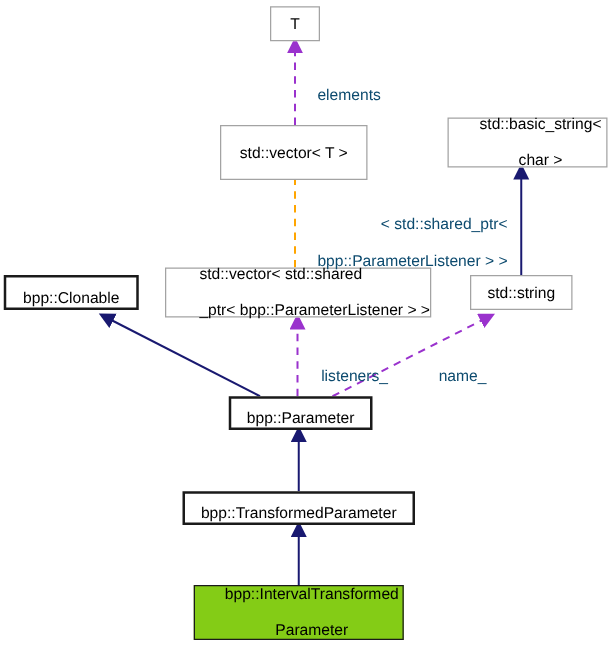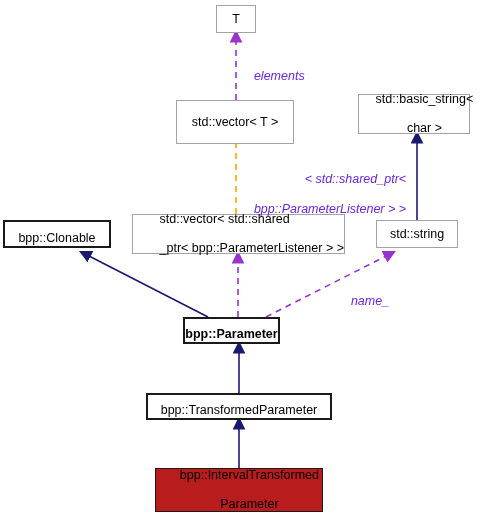--- a/index.html
+++ b/index.html
@@ -34,35 +34,34 @@
     line-height: 1.18;
     background: #ffffff;
     border: 1px solid #a3a3a3;
     white-space: pre;
   }
   .node-box.thick {
     border: 2px solid #1a1a1a;
     align-items: flex-end;
   }
   .node-box.current {
-    background: #b91c1c;
+    background: #84cc16;
     border: 1px solid #1a1a1a;
   }
   .node-box.leftalign {
     justify-content: flex-end;
     text-align: left;
     padding-left: 5px;
   }
   .edge-label {
     position: absolute;
     font-size: 12.5px;
-    color: #6d28d9;
+    color: #0c4a6e;
     line-height: 1.2;
     white-space: pre;
-    font-style: italic;
   }
 </style>
 </head>
 <body>
 
 <div id="diagram-root">
 
   <svg class="diagram-canvas" viewBox="0 0 489 516" xmlns="http://www.w3.org/2000/svg">
     <defs>
       <marker id="arrow-purple" markerWidth="10" markerHeight="10" refX="1" refY="4" orient="auto" markerUnits="strokeWidth">
@@ -110,21 +109,21 @@
   </svg>
 
   <div class="node-box" style="left:216px; top:5px; width:40px; height:28px;">
     <span>T</span>
   </div>
 
   <div class="node-box" style="left:176px; top:100px; width:118px; height:44px;">
     <span>std::vector&lt; T &gt;</span>
   </div>
 
-  <div class="node-box" style="left:358px; top:94px; width:112px; height:40px;">
+  <div class="node-box" style="left:358px; top:94px; width:128px; height:40px;">
     <span>
       <span>std::basic_string&lt;</span><br>
       <span>char &gt;</span>
     </span>
   </div>
 
   <div class="node-box thick" style="left:3px; top:220px; width:108px; height:28px;">
     <span>bpp::Clonable</span>
   </div>
 
@@ -132,21 +131,21 @@
     <span>
       <span>std::vector&lt; std::shared</span><br>
       <span>_ptr&lt; bpp::ParameterListener &gt; &gt;</span>
     </span>
   </div>
 
   <div class="node-box" style="left:376px; top:220px; width:82px; height:28px;">
     <span>std::string</span>
   </div>
 
-  <div class="node-box thick" style="left:183px; top:317px; width:97px; height:27px;font-weight:bold;">
+  <div class="node-box thick" style="left:183px; top:317px; width:115px; height:27px;">
     <span>bpp::Parameter</span>
   </div>
 
   <div class="node-box thick" style="left:146px; top:393px; width:186px; height:27px;">
     <span>bpp::TransformedParameter</span>
   </div>
 
   <div class="node-box current" style="left:155px; top:468px; width:168px; height:44px;">
     <span>
       <span>bpp::IntervalTransformed</span><br>
@@ -156,18 +155,21 @@
 
   <div class="edge-label" style="left:240px; top:54px;">
     <span>elements</span>
   </div>
 
   <div class="edge-label" style="left:240px; top:157px;text-align:right;">
     <span>&lt; std::shared_ptr&lt;</span><br>
     <span>bpp::ParameterListener &gt; &gt;</span>
   </div>
 
+  <div class="edge-label" style="left:243px; top:279px;">
+    <span>listeners_</span>
+  </div>
 
   <div class="edge-label" style="left:337px; top:279px;">
     <span>name_</span>
   </div>
 
 </div>
 
 </body></html>

